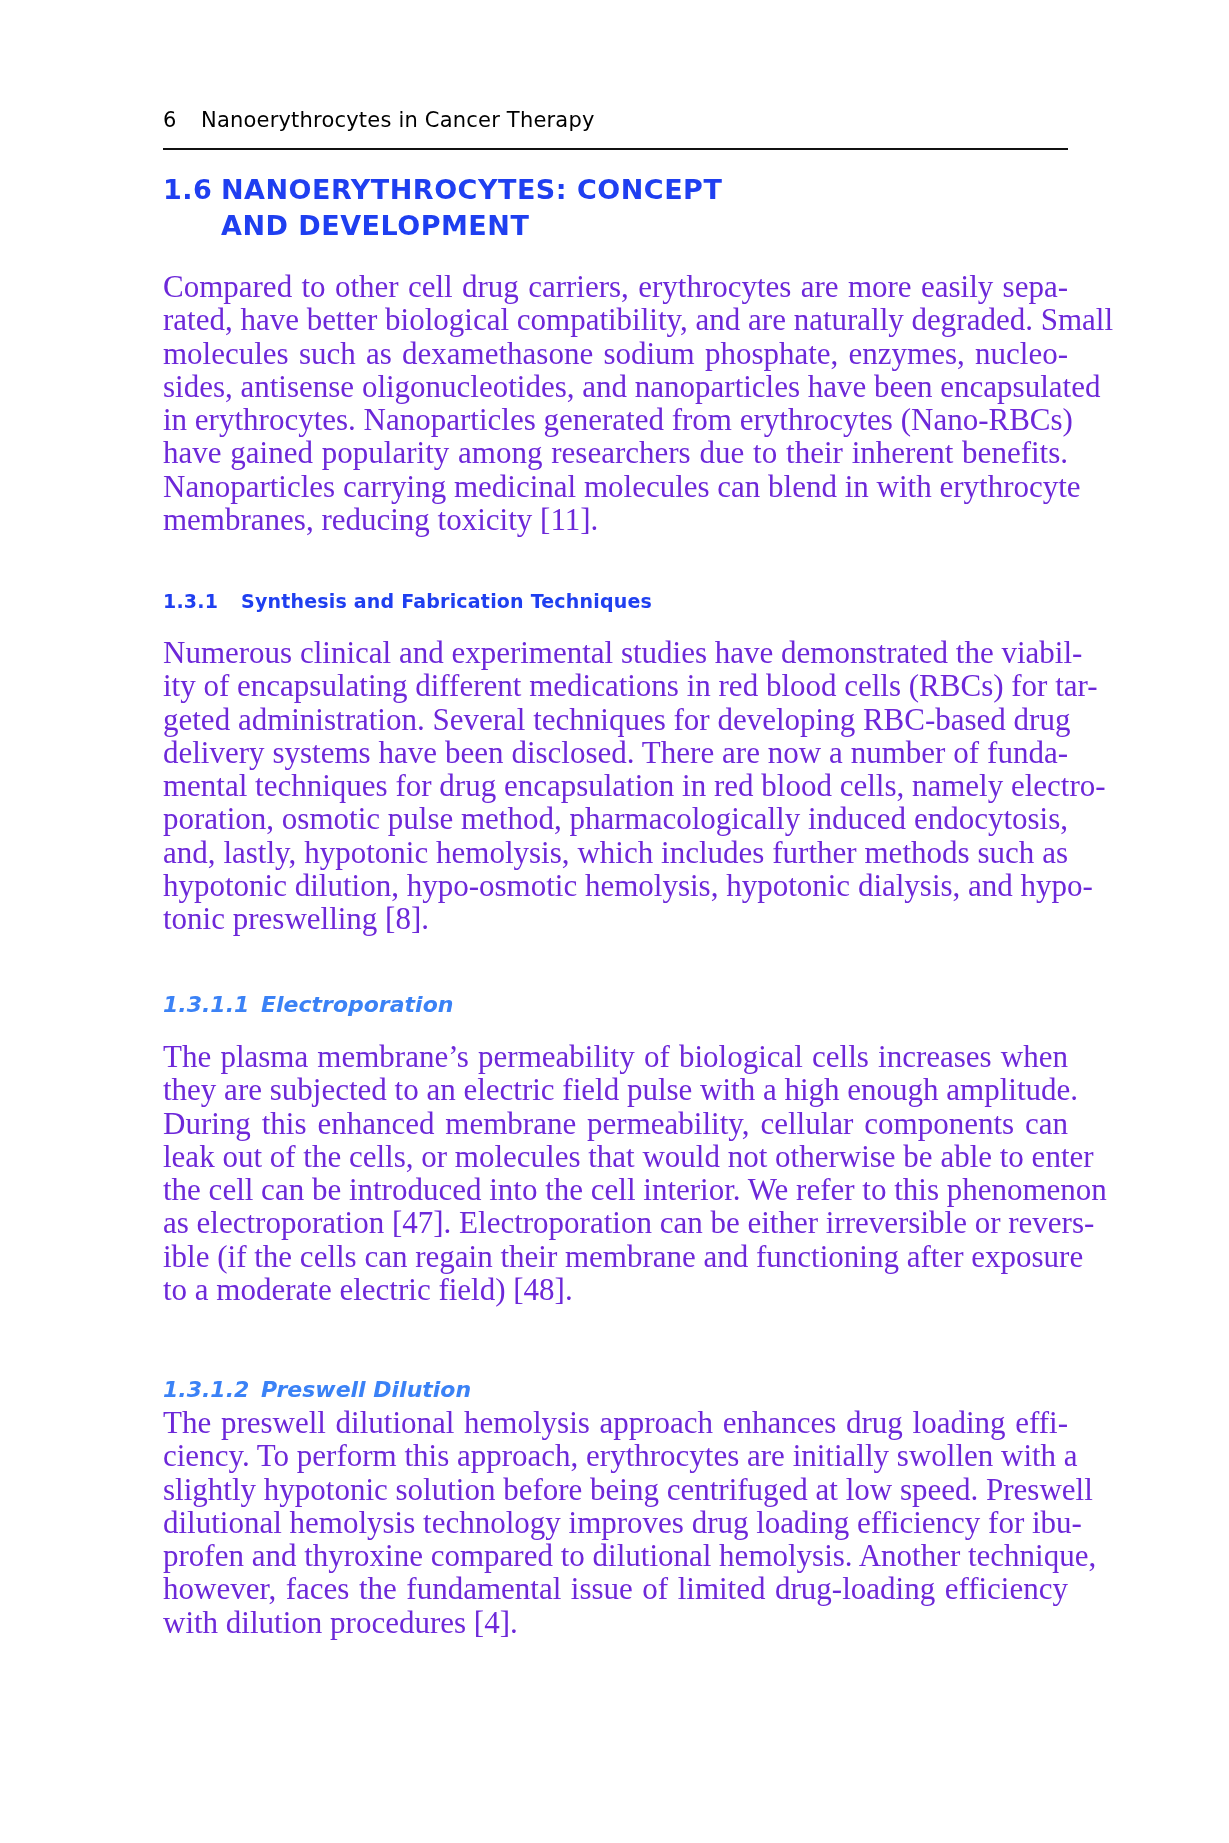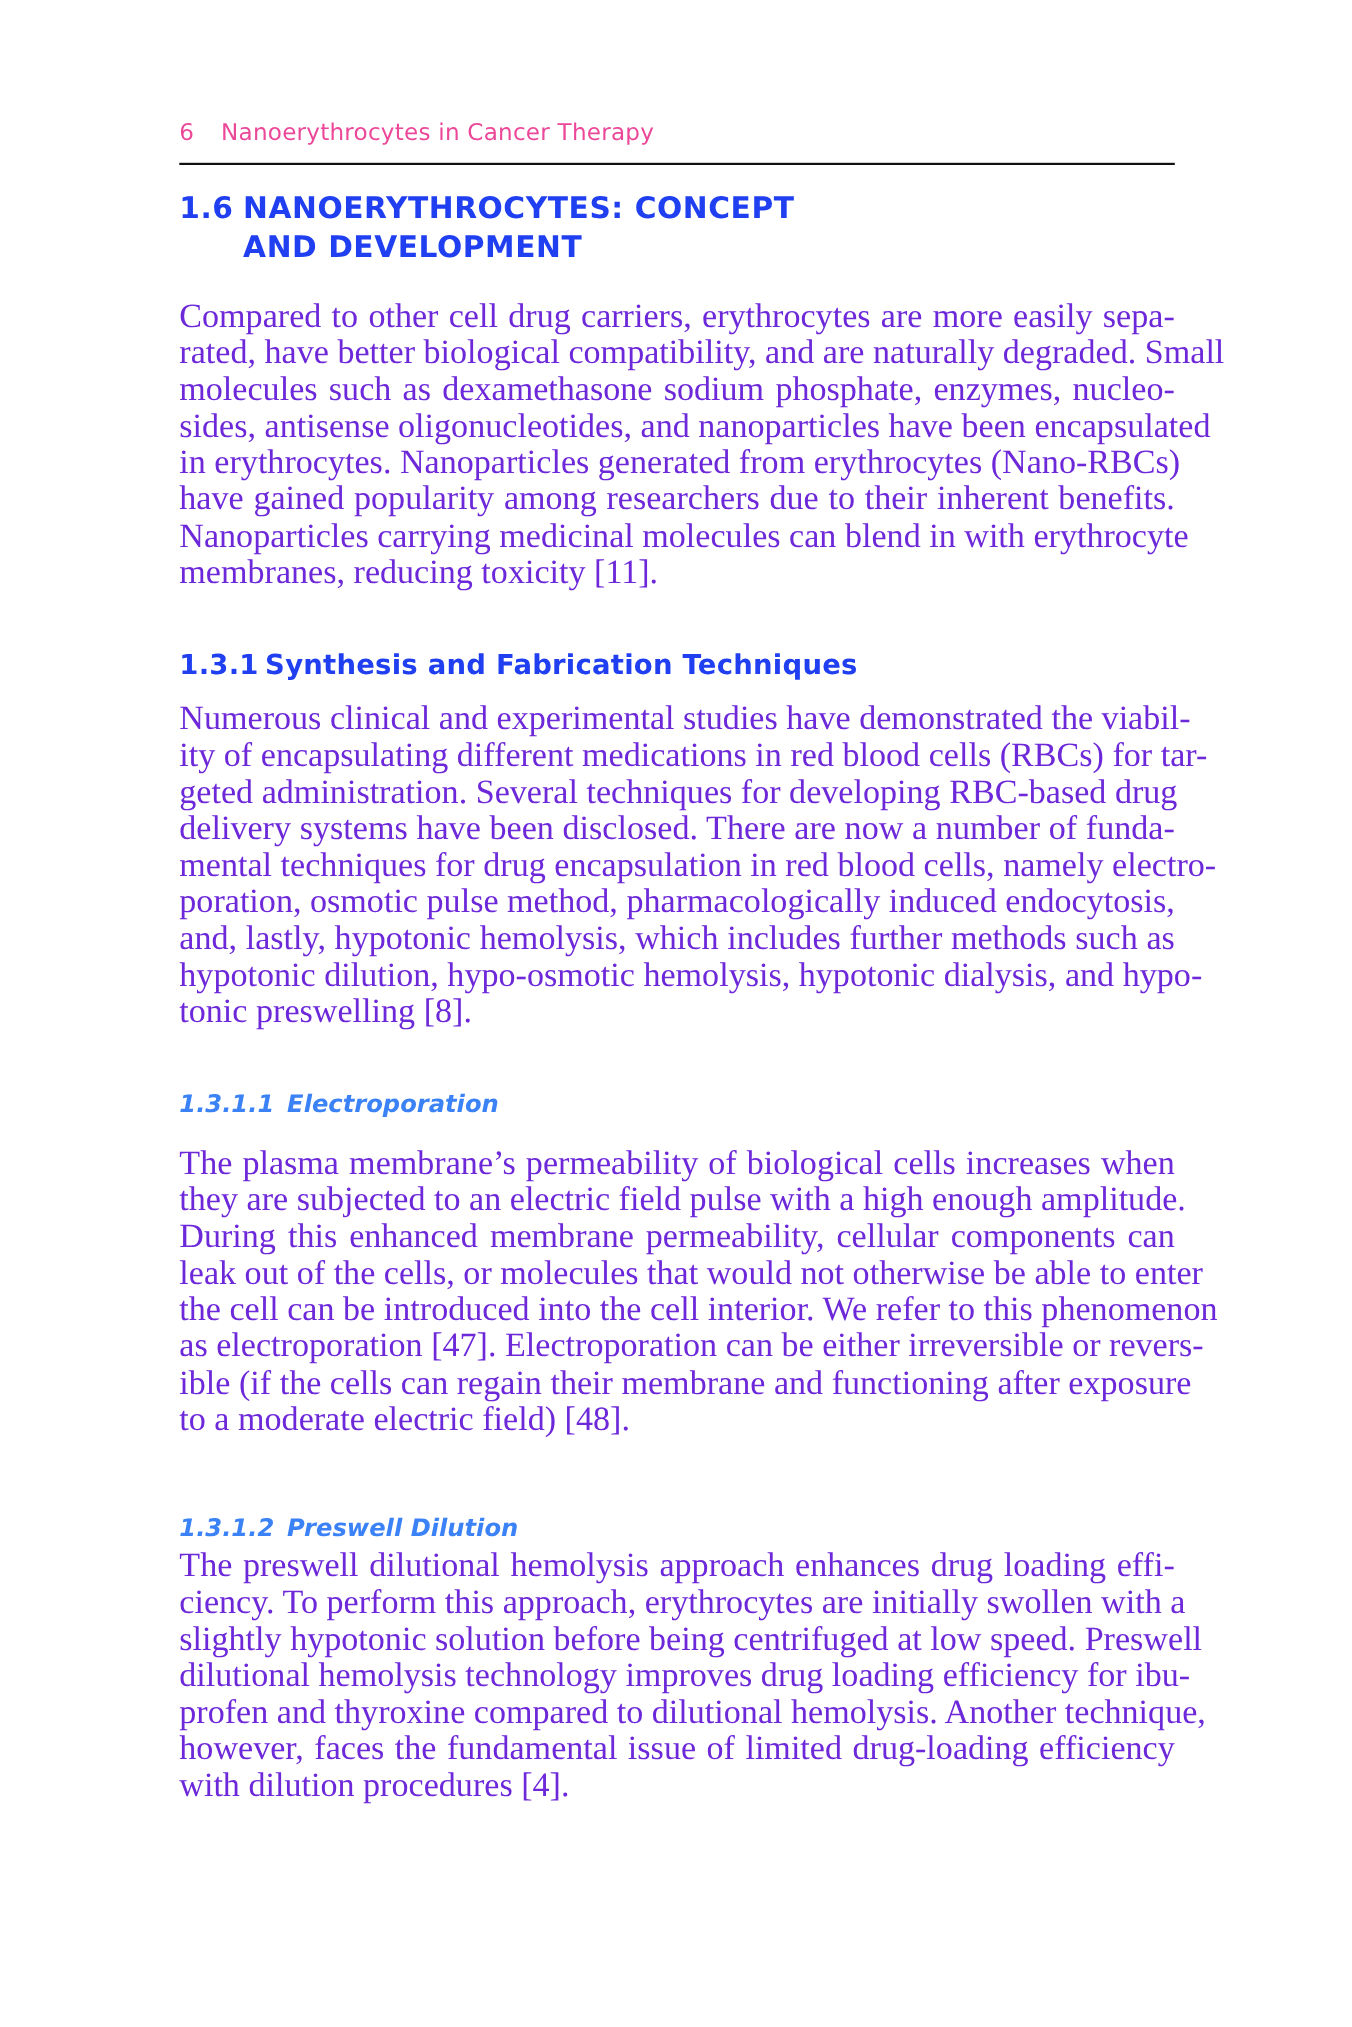--- a/index.html
+++ b/index.html
@@ -1,34 +1,34 @@
 <!DOCTYPE html>
 <html><head>
 <meta charset="utf-8">
 <style>
   html, body { margin: 0; padding: 0; background: #ffffff; }
   body { width: 1229px; height: 1843px; position: relative; overflow: hidden; }
   .page { position: absolute; left: 163px; top: 0; width: 905px; }
   .running-head {
     position: absolute; top: 108px; left: 0;
-    font-family: "DejaVu Sans", sans-serif; font-size: 21px; color: #ec4899;
+    font-family: "DejaVu Sans", sans-serif; font-size: 21px; color: #000000;
     letter-spacing: 0.2px;
   }
   .running-head .pg { display: inline-block; width: 38px; }
   .rule { position: absolute; top: 148px; left: 0; width: 905px; height: 0; border-top: 2px solid #111; }
   .h1 {
     position: absolute; top: 172px; left: 0;
     font-family: "DejaVu Sans", sans-serif; font-weight: bold; font-size: 27px;
     color: #1f3ff0; line-height: 36px; letter-spacing: 0.5px;
   }
   .h1 .num { display: inline-block; width: 58px; }
   .h1 .line2 { padding-left: 58px; }
   .h2 {
     position: absolute; left: 0;
-    font-family: "DejaVu Sans", sans-serif; font-weight: bold; font-size: 25px;
+    font-family: "DejaVu Sans", sans-serif; font-weight: bold; font-size: 19px;
     color: #1f3ff0; letter-spacing: 0.2px;
   }
   .h2 .num { display: inline-block; width: 78px; }
   .h3 {
     position: absolute; left: 0;
     font-family: "DejaVu Sans", sans-serif; font-weight: bold; font-style: italic; font-size: 22px;
     color: #3b82f6;
   }
   .h3 .num { display: inline-block; width: 98px; }
   .para {

